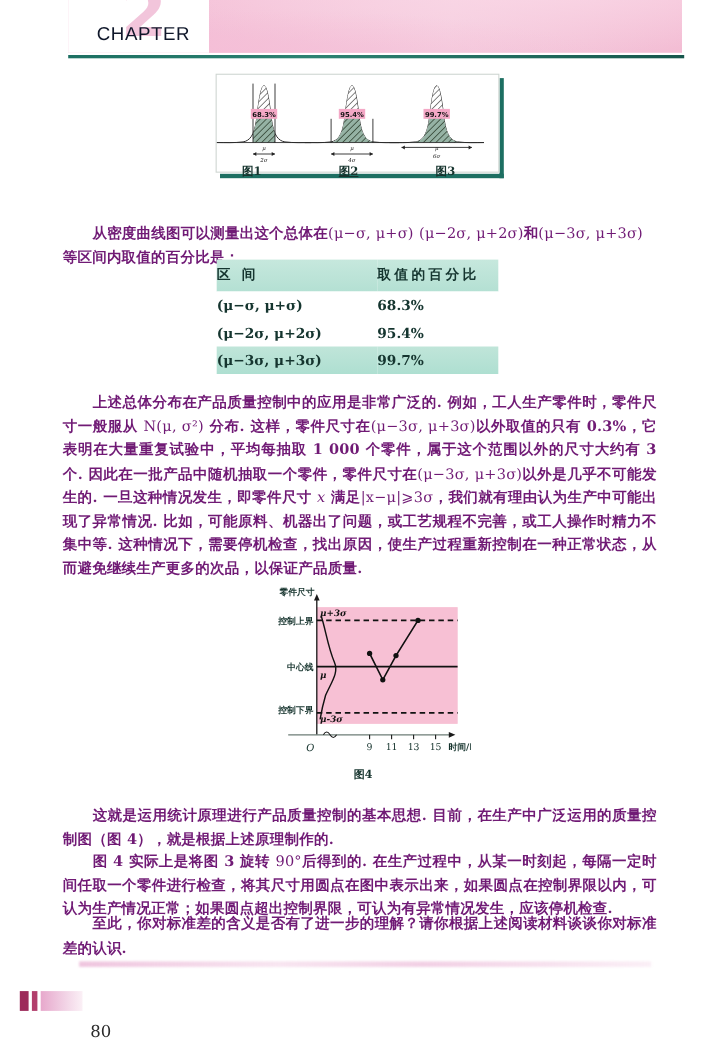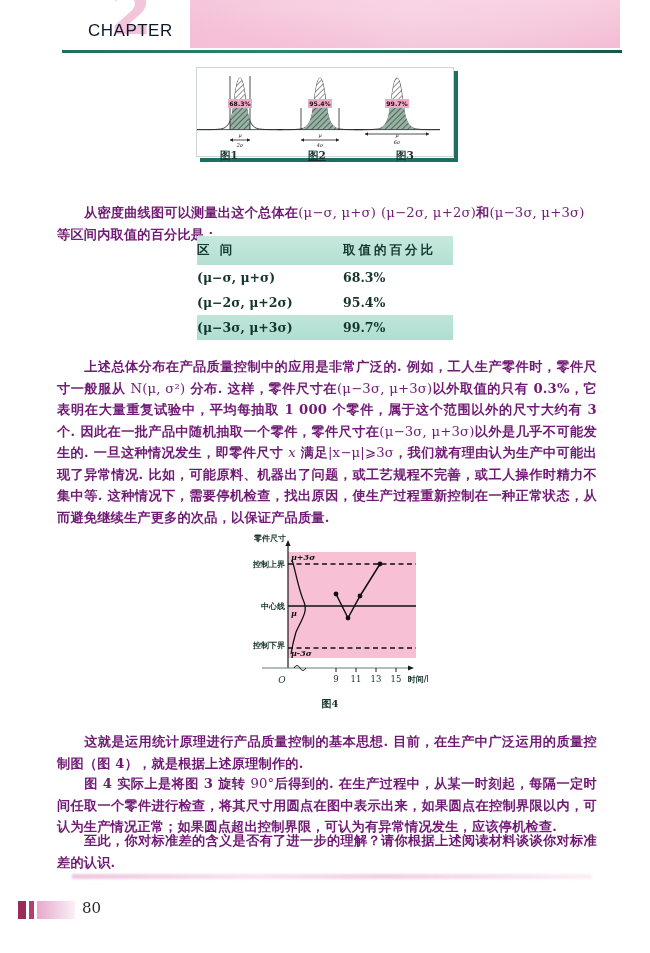--- a/index.html
+++ b/index.html
@@ -228,21 +228,21 @@
     height: 18px;
   }
   .fb { position: absolute; top: 0; height: 18px; }
   .fb1 { left: 0;  width: 8px;  background: #9d2b5a; }
   .fb2 { left: 11px; width: 5px; background: #b23f6c; }
   .fb3 { left: 19px; width: 38px;
          background: linear-gradient(90deg, #e7a8cc 0%, #f2d4e6 60%, #fbf0f6 100%); }
   .page-num {
     position: absolute;
     left: 82px;
-    top: 899px;
+    top: 929px;
     font-size: 15px;
     font-family: "DejaVu Serif", "Liberation Serif", serif;
     color: #2a2a2a;
   }
 </style>
 </head>
 <body>
 
 <div class="header-band">
   <div class="header-pink"></div>

